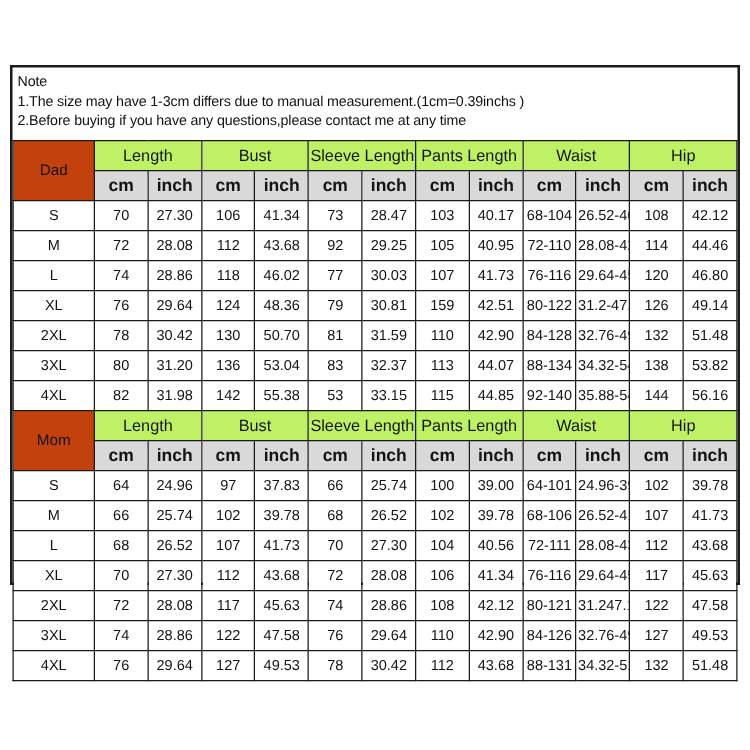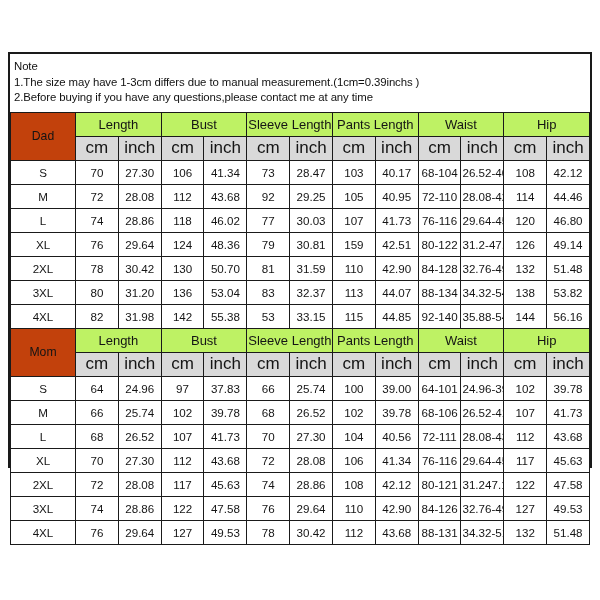--- a/index.html
+++ b/index.html
@@ -52,21 +52,22 @@
     background: #ffffff;
     overflow: hidden;
     white-space: nowrap;
   }
   table.size-table td.hdr {
     background: #bef264;
     font-size: 13px;
   }
   table.size-table td.hdr-sub {
     background: #d9d9d9;
-    font-size: 17px;
+    font-size: 14px;
+    font-weight: bold;
   }
   table.size-table td.grp {
     background: #c2410c;
     font-size: 12.2px;
   }
   .col-size   { width: 62px; }
   .col-cm     { width: 41px; }
   .col-inch   { width: 52px; }
   .col-wcm    { width: 54px; }
   .col-winch  { width: 96px; }

